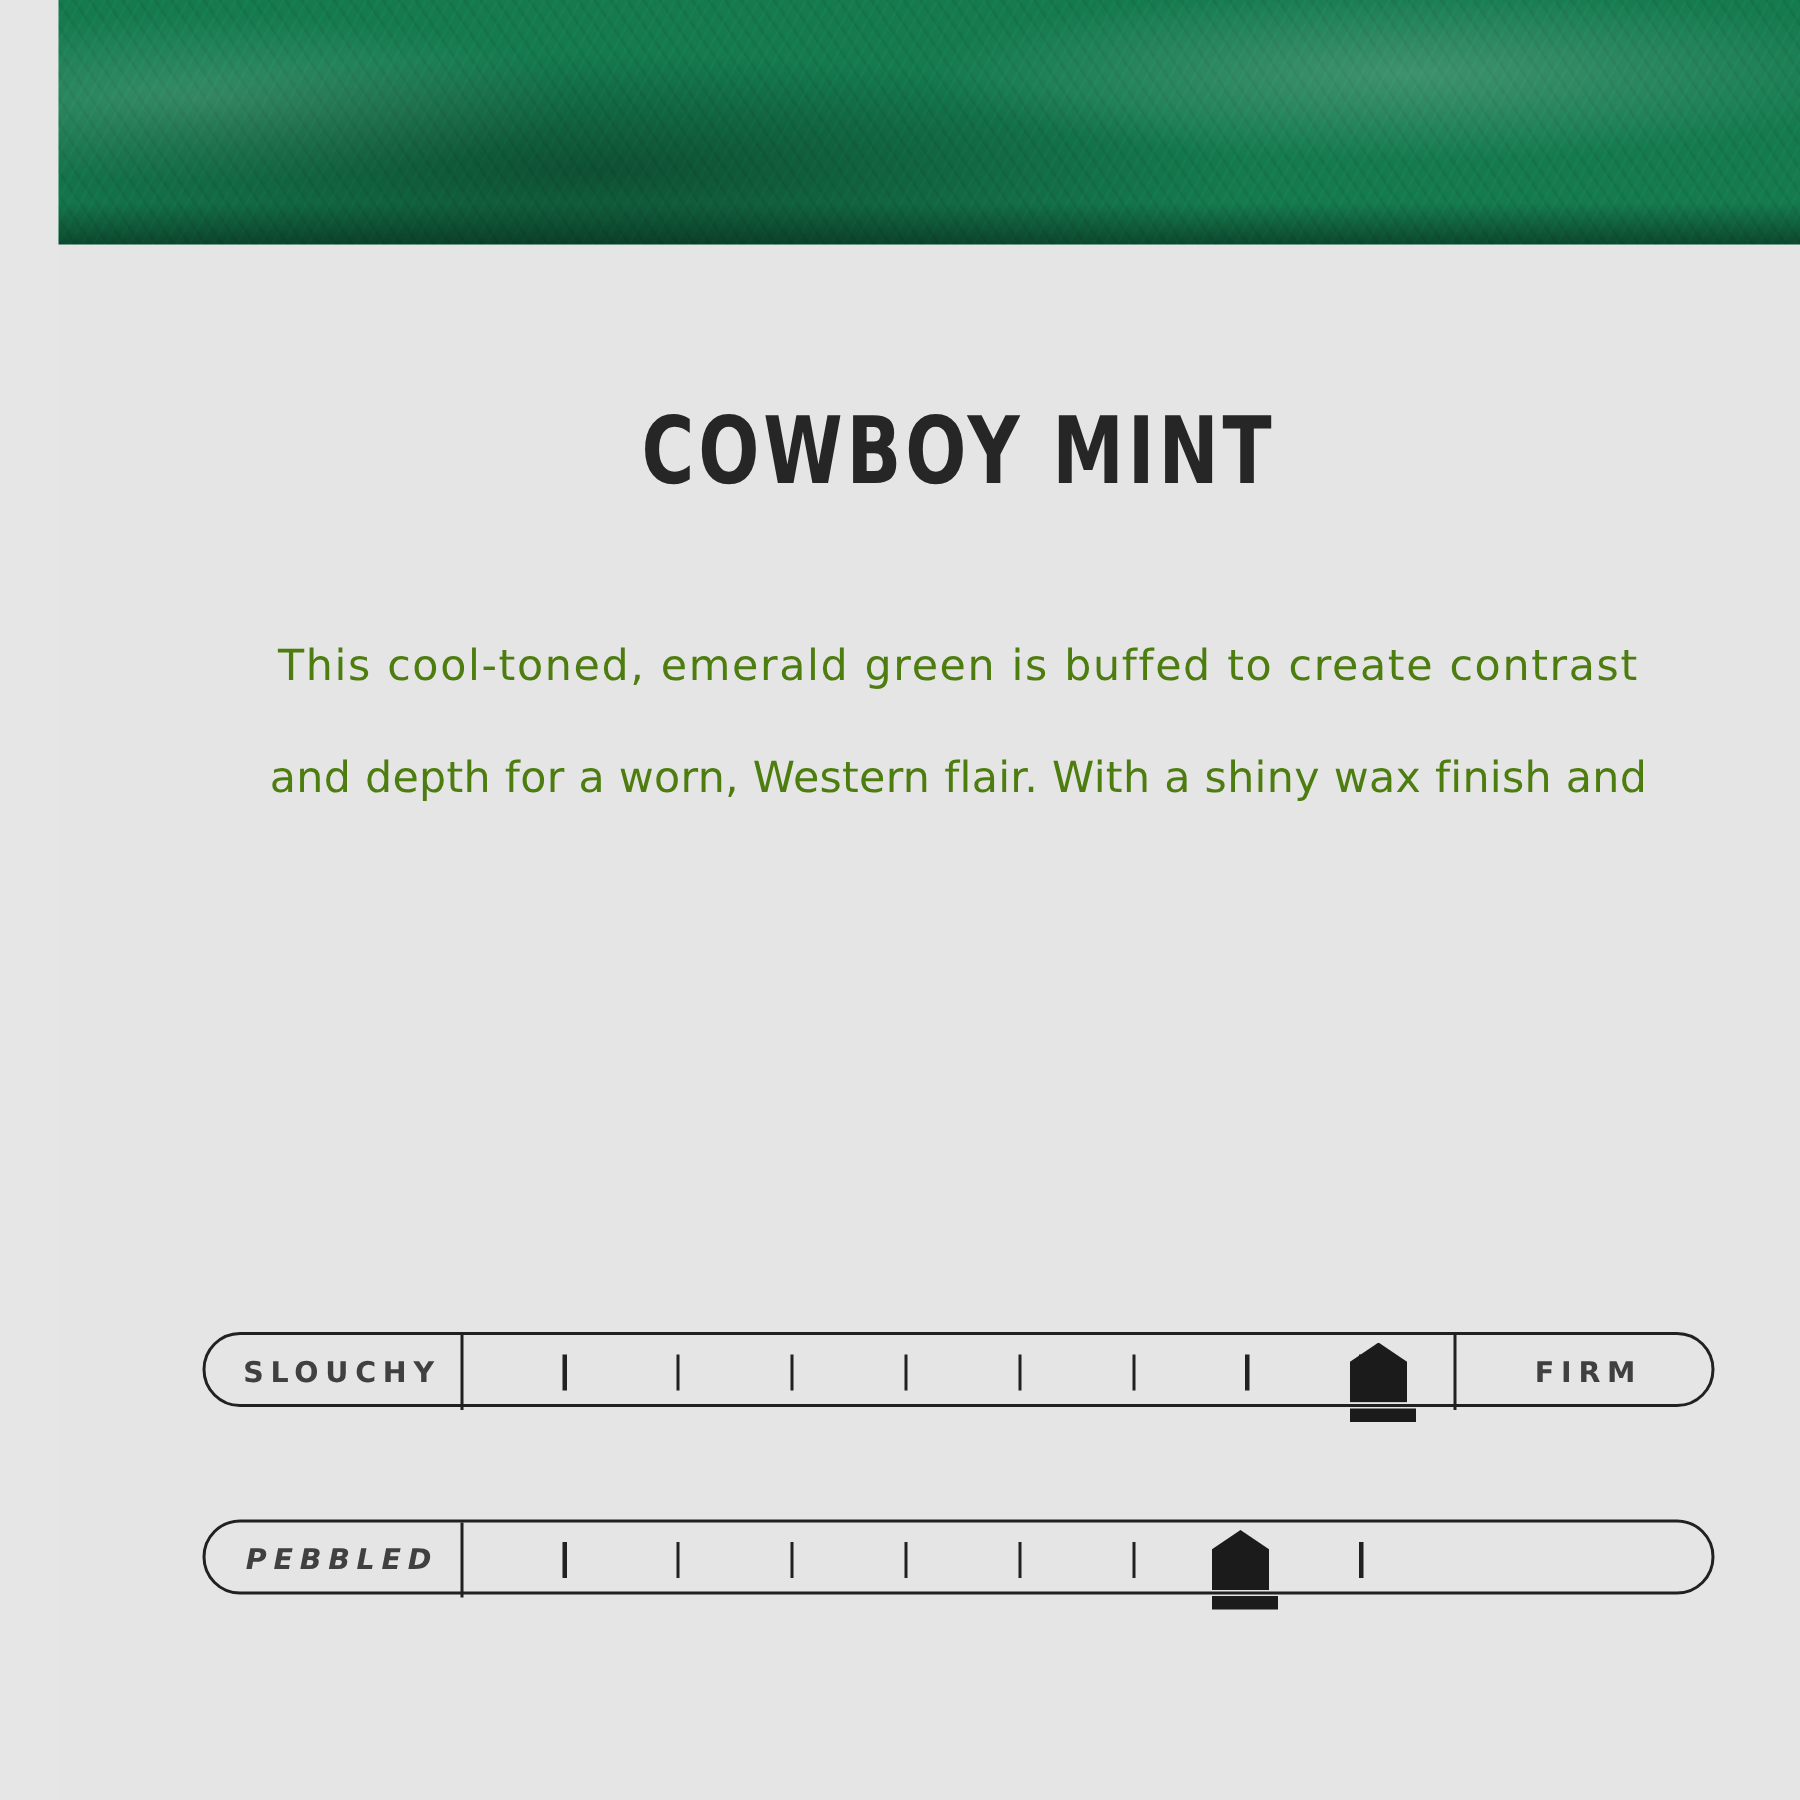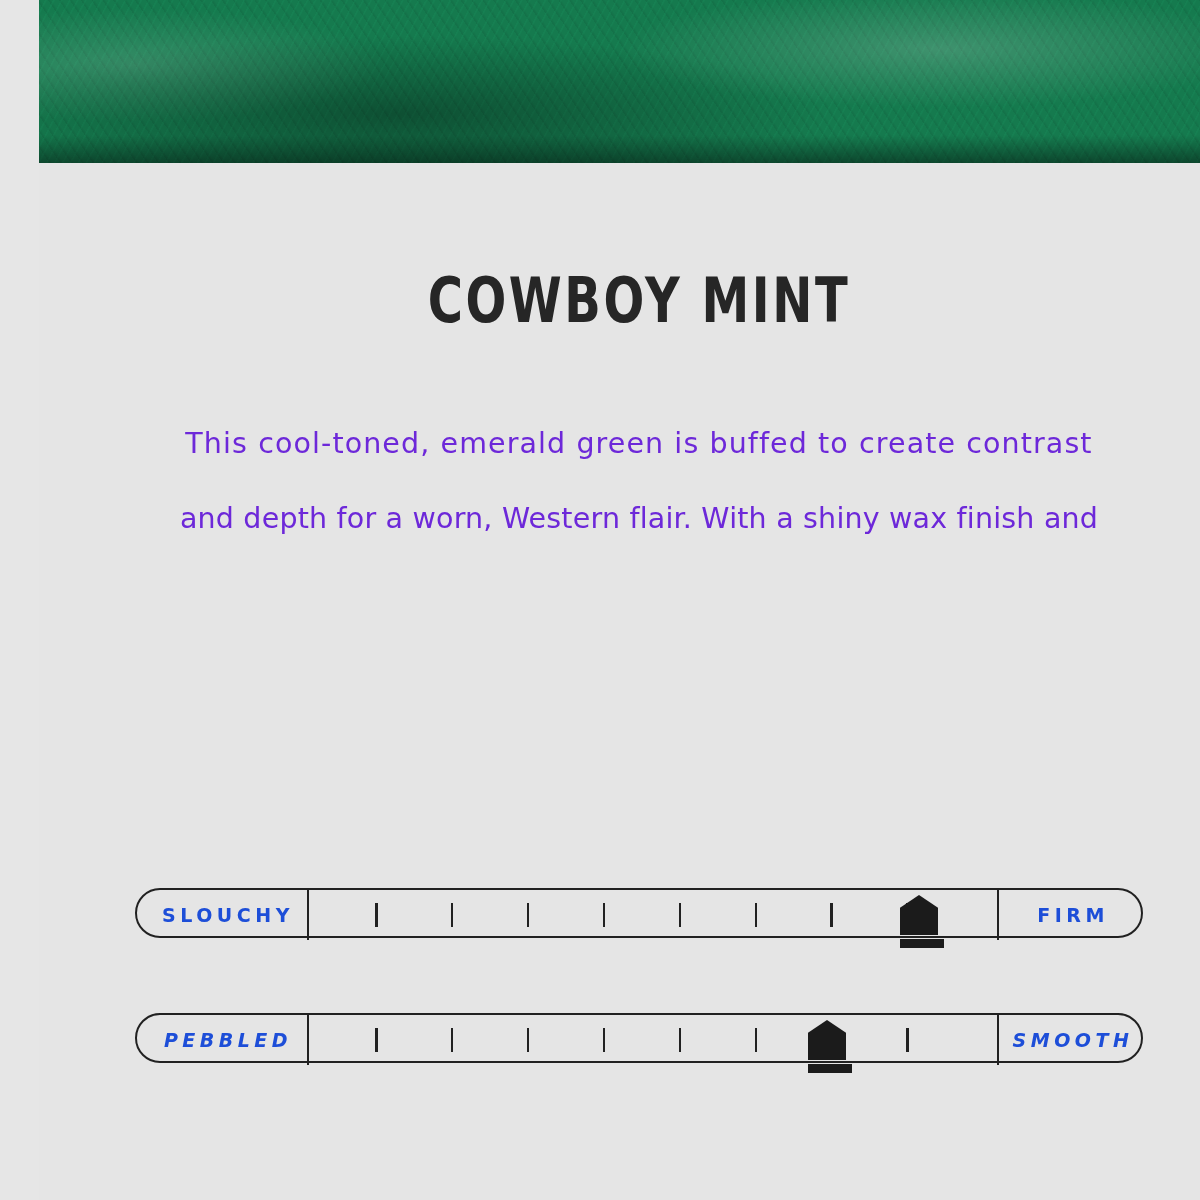--- a/index.html
+++ b/index.html
@@ -74,21 +74,21 @@
     letter-spacing: 3px;
     font-weight: 700;
     color: #262626;
     font-family: "DejaVu Sans Condensed", "Liberation Sans Narrow", "Liberation Sans", sans-serif;
     transform: scaleX(0.86);
   }
   .body-copy {
     margin: 74px auto 0 auto;
     width: 950px;
     text-align: center;
-    color: #6d28d9;
+    color: #4d7c0f;
     font-size: 28.5px;
     line-height: 75px;
     font-weight: 400;
     letter-spacing: 0.2px;
     font-family: "DejaVu Sans", "Liberation Sans", sans-serif;
   }
   .body-copy .ln {
     display: block;
     white-space: nowrap;
   }
@@ -127,32 +127,32 @@
     position: absolute;
     top: 0;
     height: 50px;
     display: flex;
     align-items: center;
     justify-content: center;
     box-sizing: border-box;
     font-size: 19px;
     font-weight: 700;
     letter-spacing: 4.5px;
-    color: #1d4ed8;
+    color: #404040;
     font-family: "DejaVu Sans", "Liberation Sans", sans-serif;
   }
   .cap-left {
     left: 0;
     width: 172px;
     border-right: 2.5px solid #212121;
     padding-left: 12px;
   }
   .cap-right {
     right: 0;
-    width: 144px;
+    width: 172px;
     border-left: 2.5px solid #212121;
     padding-left: 6px;
   }
   .ticks {
     position: absolute;
     left: 172px;
     right: 172px;
     top: 0;
     height: 50px;
   }
@@ -222,21 +222,20 @@
       </div>
       <div class="marker" style="left:784px">
         <div class="pent"></div>
         <div class="foot"></div>
       </div>
     </div>
 
     <div class="scale-wrap">
       <div class="track">
         <div class="cap cap-left">PEBBLED</div>
-        <div class="cap cap-right">SMOOTH</div>
         <div class="ticks">
           <div class="tick" style="left:10%"></div>
           <div class="tick" style="left:21.5%"></div>
           <div class="tick" style="left:33%"></div>
           <div class="tick" style="left:44.5%"></div>
           <div class="tick" style="left:56%"></div>
           <div class="tick" style="left:67.5%"></div>
           <div class="tick" style="left:79%"></div>
           <div class="tick" style="left:90.5%"></div>
         </div>

